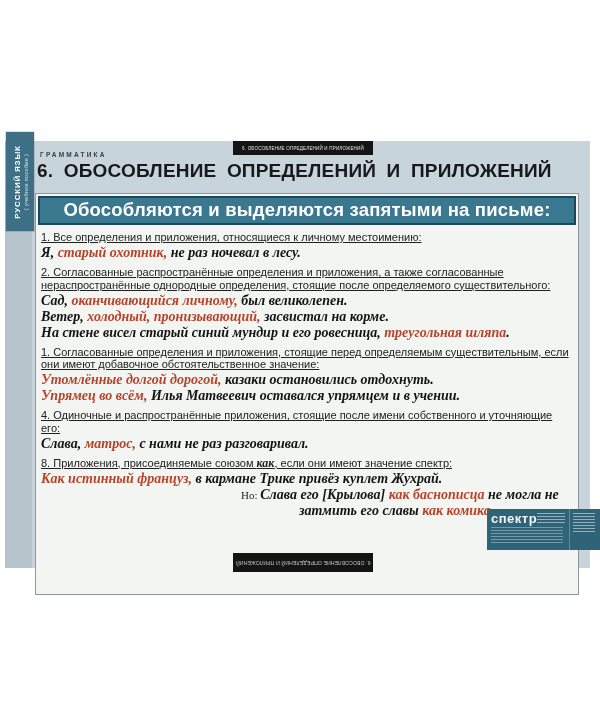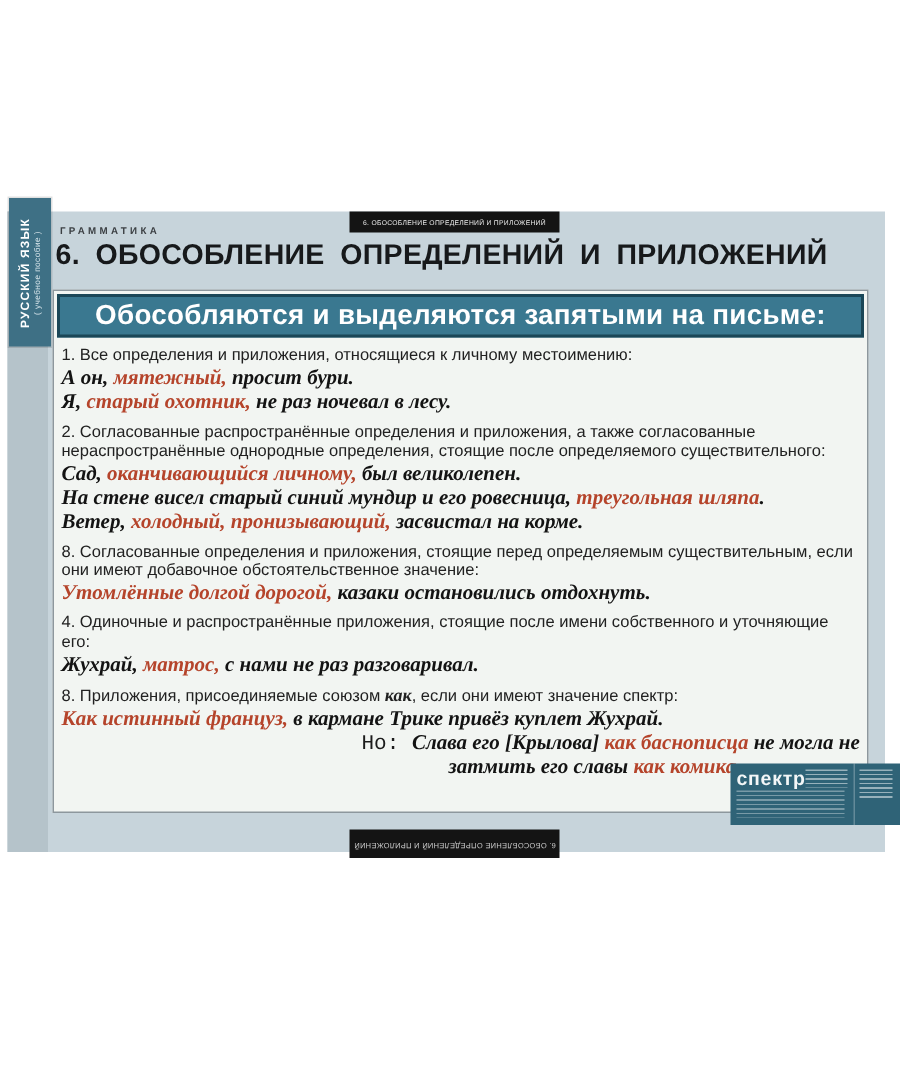--- a/index.html
+++ b/index.html
@@ -22,37 +22,37 @@
            letter-spacing:.2px;white-space:nowrap;overflow:hidden;}
   .bottom-tab{position:absolute;left:228px;top:412px;width:140px;height:19px;
               background:var(--tab-black,#141414);display:flex;align-items:center;
               justify-content:center;overflow:hidden;}
   .bottom-tab span{display:inline-block;transform:rotate(180deg);font-size:5px;
                    color:#c9c9c9;letter-spacing:.2px;white-space:nowrap;}
   .kicker{position:absolute;left:35px;top:10px;font-size:6.5px;letter-spacing:2.2px;
           color:#3c4044;font-weight:bold;}
   .title{position:absolute;left:32px;top:19px;font-size:19px;font-weight:bold;
          color:#17191b;letter-spacing:.2px;word-spacing:5px;white-space:nowrap;}
-  .card{position:absolute;left:30px;top:52px;width:544px;height:349px;
+  .card{position:absolute;left:30px;top:52px;width:544px;height:402px;
         background:var(--card-bg,#f2f5f2);border:1px solid #8d979d;box-sizing:border-box;}
   .banner{margin:2px;height:25px;background:var(--accent-teal,#3a7890);
           border:2px solid #1b4757;color:#ffffff;font-weight:bold;font-size:18.5px;
           text-align:center;line-height:24px;letter-spacing:.2px;white-space:nowrap;
           overflow:hidden;}
   .content{padding:4px 6px 0 5px;}
   .item{margin-bottom:5px;}
-  .rule{font-size:11px;line-height:12.5px;color:#212121;margin-bottom:1.5px;}
+  .rule{font-size:11px;line-height:12.5px;color:#212121;margin-bottom:1.5px;text-decoration:underline;}
   .example{font-family:"Liberation Serif","DejaVu Serif",serif;font-style:italic;
            font-weight:bold;font-size:14px;line-height:16px;color:#131313;}
   .example.note{margin-left:200px;padding-left:58px;text-indent:-58px;width:300px;}
   .seg-red{color:var(--red,#b5442b);}
   .seg-em{font-family:"Liberation Serif","DejaVu Serif",serif;font-style:italic;
           font-weight:bold;font-size:12px;}
-  .seg-sans{font-family:Liberation Mono, monospace;font-style:normal;
-            font-weight:normal;font-size:14px;color:#1c1c1c;}
+  .seg-sans{font-family:Liberation Serif, serif;font-style:normal;
+            font-weight:normal;font-size:11px;color:#1c1c1c;}
   .logo-box{position:absolute;left:482px;top:368px;width:116px;height:41px;
             background:var(--logo-teal,#2f6377);}
   .logo-brand{position:absolute;left:4px;top:2px;font-size:13px;font-weight:bold;
               color:#f2f6f7;letter-spacing:.5px;}
   .logo-lines{position:absolute;background:repeating-linear-gradient(
               to bottom,rgba(255,255,255,.5) 0,rgba(255,255,255,.5) 1px,
               rgba(0,0,0,0) 1px,rgba(0,0,0,0) 3px);}
   .logo-lines.a{left:50px;top:4px;width:28px;height:12px;}
   .logo-lines.b{left:86px;top:4px;width:22px;height:20px;}
   .logo-lines.c{left:4px;top:18px;width:72px;height:18px;opacity:.7;}
@@ -80,36 +80,36 @@
 
     <div class="kicker">ГРАММАТИКА</div>
 
     <div class="title">6. ОБОСОБЛЕНИЕ  ОПРЕДЕЛЕНИЙ  И  ПРИЛОЖЕНИЙ</div>
 
     <div class="card">
       <div class="banner">Обособляются и выделяются запятыми на письме:</div>
       <div class="content">
           <div class="item">
             <div class="rule"><span class="">1. Все определения и приложения, относящиеся к личному местоимению:</span></div>
-            <div class="example"><span class="">А он, </span><span class="seg-red">мятежный,</span><span class=""> просит бури.</span></div>
             <div class="example"><span class="">Я, </span><span class="seg-red">старый охотник,</span><span class=""> не раз ночевал в лесу.</span></div>
           </div>
           <div class="item">
             <div class="rule"><span class="">2. Согласованные распространённые определения и приложения, а также согласованные нераспространённые однородные определения, стоящие после определяемого существительного:</span></div>
             <div class="example"><span class="">Сад, </span><span class="seg-red">оканчивающийся личному,</span><span class=""> был великолепен.</span></div>
+            <div class="example"><span class="">Ветер, </span><span class="seg-red">холодный, пронизывающий,</span><span class=""> засвистал на корме.</span></div>
             <div class="example"><span class="">На стене висел старый синий мундир и его ровесница, </span><span class="seg-red">треугольная шляпа</span><span class="">.</span></div>
-            <div class="example"><span class="">Ветер, </span><span class="seg-red">холодный, пронизывающий,</span><span class=""> засвистал на корме.</span></div>
           </div>
           <div class="item">
-            <div class="rule"><span class="">8. Согласованные определения и приложения, стоящие перед определяемым существительным, если они имеют добавочное обстоятельственное значение:</span></div>
+            <div class="rule"><span class="">1. Согласованные определения и приложения, стоящие перед определяемым существительным, если они имеют добавочное обстоятельственное значение:</span></div>
             <div class="example"><span class="seg-red">Утомлённые долгой дорогой,</span><span class=""> казаки остановились отдохнуть.</span></div>
+            <div class="example"><span class="seg-red">Упрямец во всём,</span><span class=""> Илья Матвеевич оставался упрямцем и в учении.</span></div>
           </div>
           <div class="item">
             <div class="rule"><span class="">4. Одиночные и распространённые приложения, стоящие после имени собственного и уточняющие его:</span></div>
-            <div class="example"><span class="">Жухрай, </span><span class="seg-red">матрос,</span><span class=""> с нами не раз разговаривал.</span></div>
+            <div class="example"><span class="">Слава, </span><span class="seg-red">матрос,</span><span class=""> с нами не раз разговаривал.</span></div>
           </div>
           <div class="item">
             <div class="rule"><span class="">8. Приложения, присоединяемые союзом </span><span class="seg-em">как</span><span class="">, если они имеют значение спектр:</span></div>
             <div class="example"><span class="seg-red">Как истинный француз,</span><span class=""> в кармане Трике привёз куплет Жухрай.</span></div>
             <div class="example note"><span class="seg-sans">Но: </span><span class="">Слава его [Крылова] </span><span class="seg-red">как баснописца</span><span class=""> не могла не затмить его славы </span><span class="seg-red">как комика.</span></div>
           </div>
         </div>
     </div>
 
     <div class="bottom-tab">

